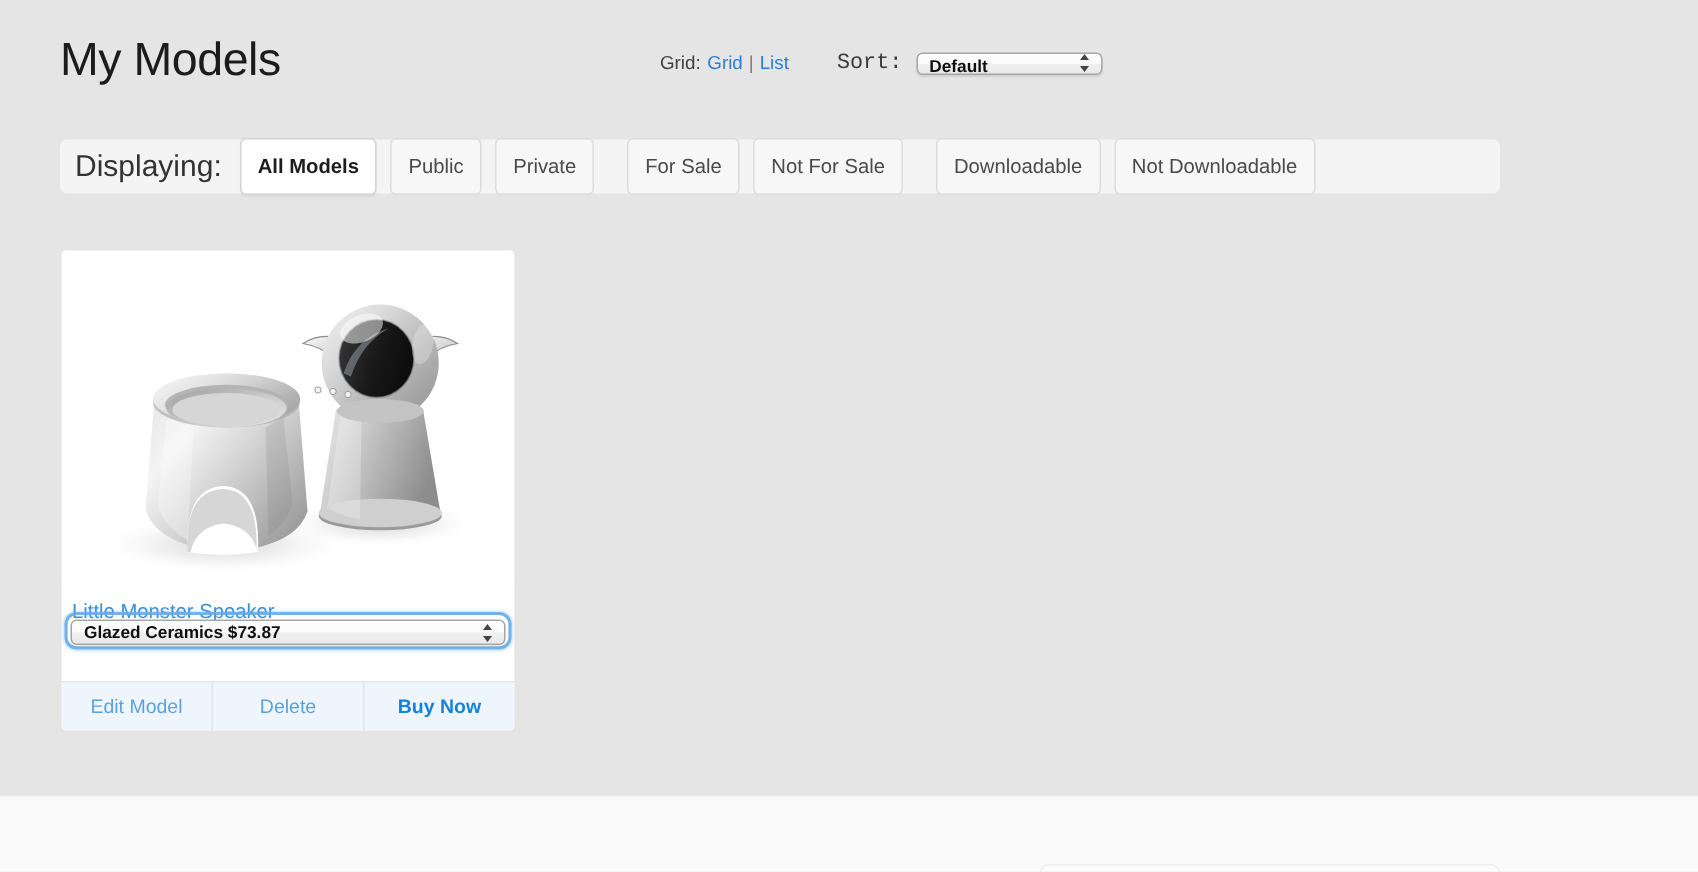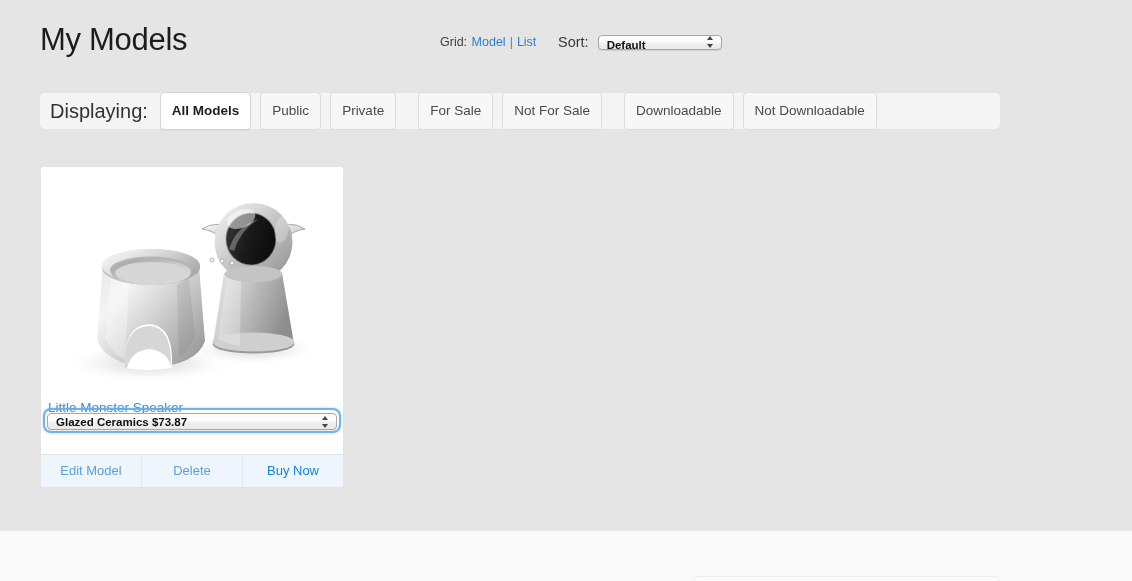--- a/index.html
+++ b/index.html
@@ -64,20 +64,21 @@
     top: 33px;
     display: flex;
     align-items: center;
     white-space: nowrap;
   }
   #sort-label {
     font-size: 14.5px;
     color: #3a3a3a;
     margin-right: 9px;
     line-height: 18px;
+    font-family: Liberation Mono, monospace;
   }
   .mac-select {
     position: relative;
     display: inline-block;
     height: 15px;
     border: 1px solid #a7a7a7;
     border-radius: 4px;
     background: linear-gradient(to bottom, #fdfdfd 0%, #fbfbfb 48%, #f0f0f0 52%, #e9e9e9 100%);
     box-shadow: 0 1px 0 rgba(255,255,255,0.9) inset, 0 1px 1px rgba(0,0,0,0.09);
     font-size: 11.5px;
@@ -248,21 +249,21 @@
     font-size: 13px;
     color: #5aa2dd;
     cursor: pointer;
     border-right: 1px solid #dfe7ef;
     line-height: 16px;
     white-space: nowrap;
   }
   .card-action:last-child { border-right: none; }
   .card-action.primary {
     color: #1583d8;
-    font-weight: 400;
+    font-weight: 700;
   }
 
   
   #footer {
     position: absolute;
     left: 0;
     top: 530px;
     width: 1132px;
     height: 51px;
     background: #fafafa;
@@ -283,21 +284,21 @@
 <body>
 
 <div id="page">
 
   <div id="header">
 
     <div id="page-title">My Models</div>
 
     <div id="view-controls">
       <span class="lbl">Grid:</span>
-      <a href="#">Model</a><span class="sep">|</span><a href="#">List</a>
+      <a href="#">Grid</a><span class="sep">|</span><a href="#">List</a>
     </div>
 
     <div id="sort-area">
       <span id="sort-label">Sort:</span>
       <div class="mac-select" id="sort-select">
         <span>Default</span>
         <span class="stepper">
           <i class="up"></i>
             <i class="down"></i>
         </span>

